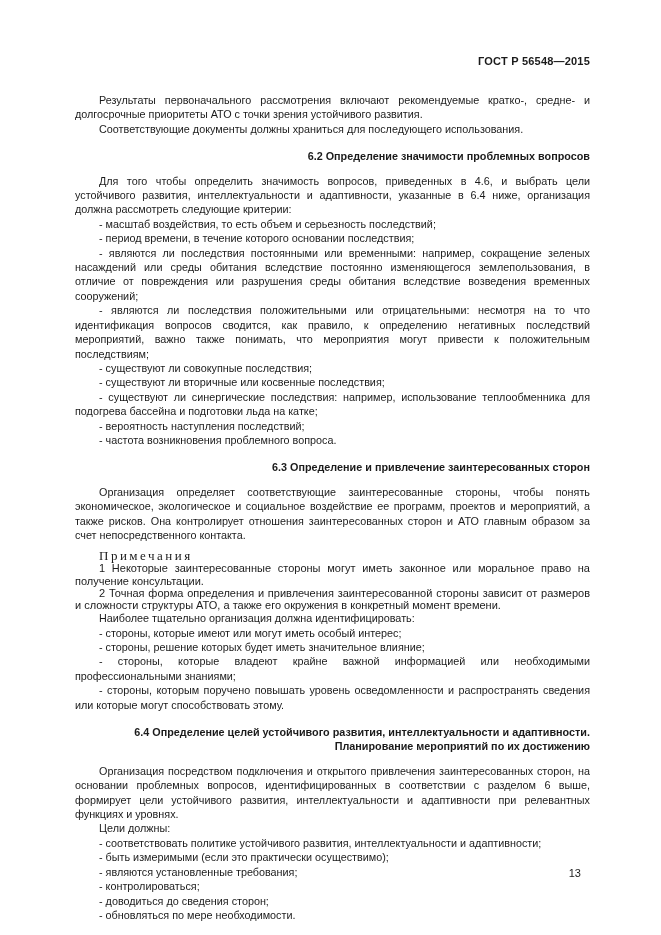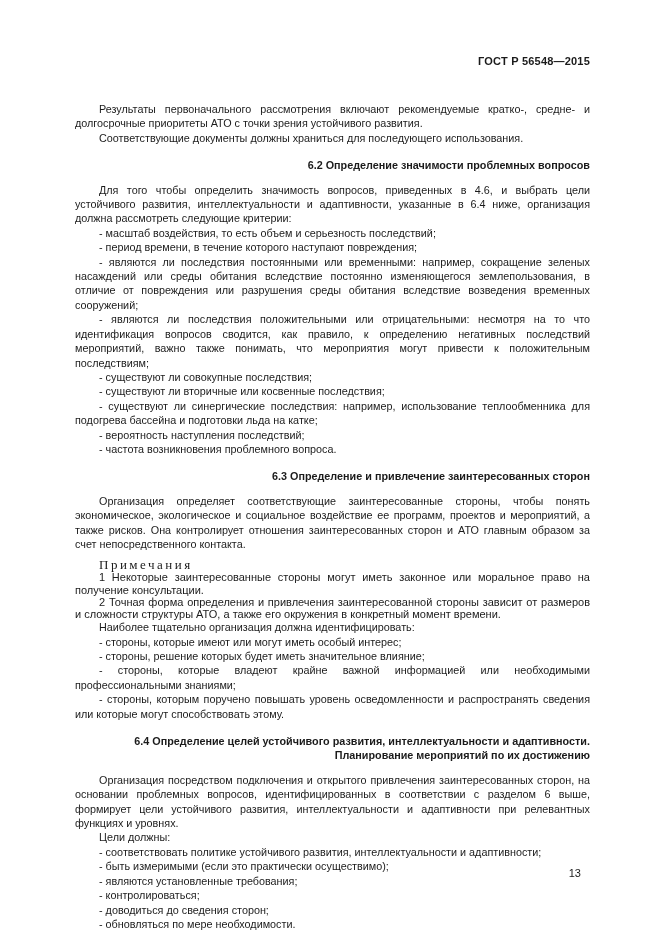--- a/index.html
+++ b/index.html
@@ -19,21 +19,21 @@
     top: 55px;
     left: 75px;
     right: 71px;
     text-align: right;
     font-size: 11px;
     font-weight: bold;
     letter-spacing: 0.2px;
   }
   .content {
     position: absolute;
-    top: 102px;
+    top: 93px;
     left: 75px;
     right: 71px;
     font-size: 10.8px;
     line-height: 14.4px;
   }
   .para {
     text-align: justify;
     text-indent: 24px;
   }
   .list-item {
@@ -72,21 +72,21 @@
 
 <div class="page">
   <div class="doc-header">ГОСТ Р 56548—2015</div>
 
   <div class="content">
       <div class="para">Результаты первоначального рассмотрения включают рекомендуемые кратко-, средне- и долгосрочные приоритеты АТО с точки зрения устойчивого развития.</div>
       <div class="para">Соответствующие документы должны храниться для последующего использования.</div>
       <div class="heading">6.2 Определение значимости проблемных вопросов</div>
       <div class="para">Для того чтобы определить значимость вопросов, приведенных в 4.6, и выбрать цели устойчивого развития, интеллектуальности и адаптивности, указанные в 6.4 ниже, организация должна рассмотреть следующие критерии:</div>
       <div class="list-item">- масштаб воздействия, то есть объем и серьезность последствий;</div>
-      <div class="list-item">- период времени, в течение которого наступают повреждения;</div>
+      <div class="list-item">- период времени, в течение которого основании последствия;</div>
       <div class="list-item">- являются ли последствия постоянными или временными: например, сокращение зеленых насаждений или среды обитания вследствие постоянно изменяющегося землепользования, в отличие от повреждения или разрушения среды обитания вследствие возведения временных сооружений;</div>
       <div class="list-item">- являются ли последствия положительными или отрицательными: несмотря на то что идентификация вопросов сводится, как правило, к определению негативных последствий мероприятий, важно также понимать, что мероприятия могут привести к положительным последствиям;</div>
       <div class="list-item">- существуют ли совокупные последствия;</div>
       <div class="list-item">- существуют ли вторичные или косвенные последствия;</div>
       <div class="list-item">- существуют ли синергические последствия: например, использование теплообменника для подогрева бассейна и подготовки льда на катке;</div>
       <div class="list-item">- вероятность наступления последствий;</div>
       <div class="list-item">- частота возникновения проблемного вопроса.</div>
       <div class="heading">6.3 Определение и привлечение заинтересованных сторон</div>
       <div class="para">Организация определяет соответствующие заинтересованные стороны, чтобы понять экономическое, экологическое и социальное воздействие ее программ, проектов и мероприятий, а также рисков. Она контролирует отношения заинтересованных сторон и АТО главным образом за счет непосредственного контакта.</div>
       <div class="note-label">Примечания</div>

